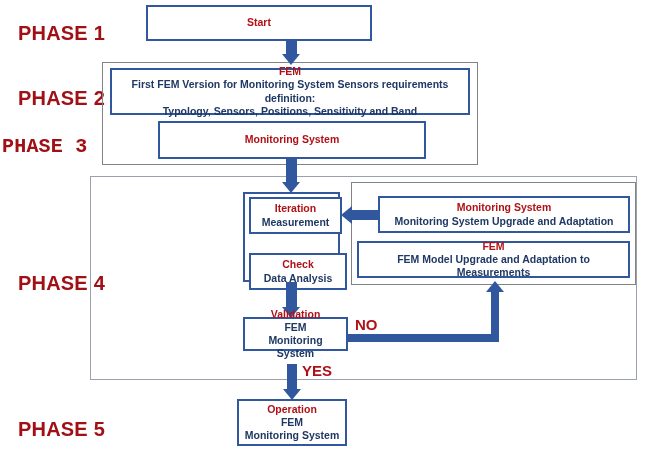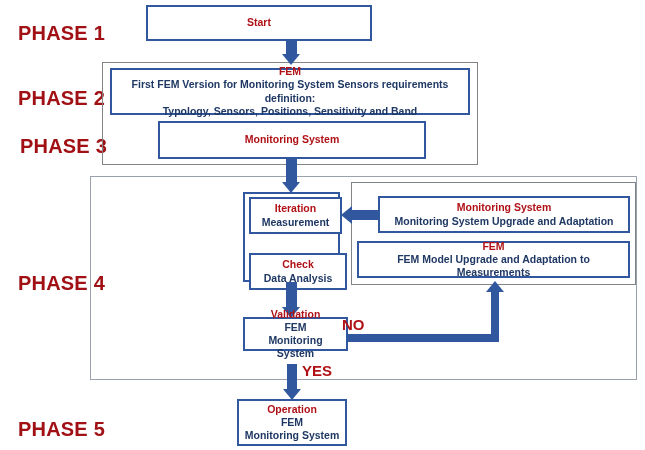--- a/index.html
+++ b/index.html
@@ -108,21 +108,21 @@
     white-space: nowrap;
   }
 </style>
 </head>
 <body>
 
 <div id="canvas">
 
   <div class="phase-label" style="left:18px; top:22px;">PHASE 1</div>
   <div class="phase-label" style="left:18px; top:87px;">PHASE 2</div>
-  <div class="phase-label" style="left:20px; top:135px;">PHASE 3</div>
+  <div class="phase-label" style="left:2px; top:135px;font-family:Liberation Mono, monospace;">PHASE 3</div>
   <div class="phase-label" style="left:18px; top:272px;">PHASE 4</div>
   <div class="phase-label" style="left:18px; top:418px;">PHASE 5</div>
 
   <div class="gray-frame" style="left:102px; top:62px; width:376px; height:103px;"></div>
 
   <div class="gray-frame thin" style="left:90px; top:176px; width:547px; height:204px;"></div>
 
   <div class="gray-frame" style="left:351px; top:182px; width:285px; height:103px;"></div>
 
   <div class="node" style="left:146px; top:5px; width:226px; height:36px;">
@@ -176,21 +176,21 @@
   <div class="node" style="left:243px; top:317px; width:105px; height:34px;">
     <div class="title">Validation</div>
     <div class="line">FEM</div>
     <div class="line">Monitoring System</div>
   </div>
 
   <div class="arrow-shaft" style="left:348px; top:334px; width:151px; height:8px;"></div>
   <div class="arrow-shaft" style="left:491px; top:292px; width:8px; height:49px;"></div>
   <div class="arrow-head up" style="left:486px; top:281px;"></div>
 
-  <div class="decision-label" style="left:342px; top:316px;">NO</div>
+  <div class="decision-label" style="left:355px; top:316px;">NO</div>
 
   <div class="arrow-shaft" style="left:287px; top:364px; width:10px; height:26px;"></div>
   <div class="arrow-head down" style="left:283px; top:389px;"></div>
 
   <div class="decision-label" style="left:302px; top:362px;">YES</div>
 
   <div class="node" style="left:237px; top:399px; width:110px; height:47px;">
     <div class="title">Operation</div>
     <div class="line">FEM</div>
     <div class="line">Monitoring System</div>

